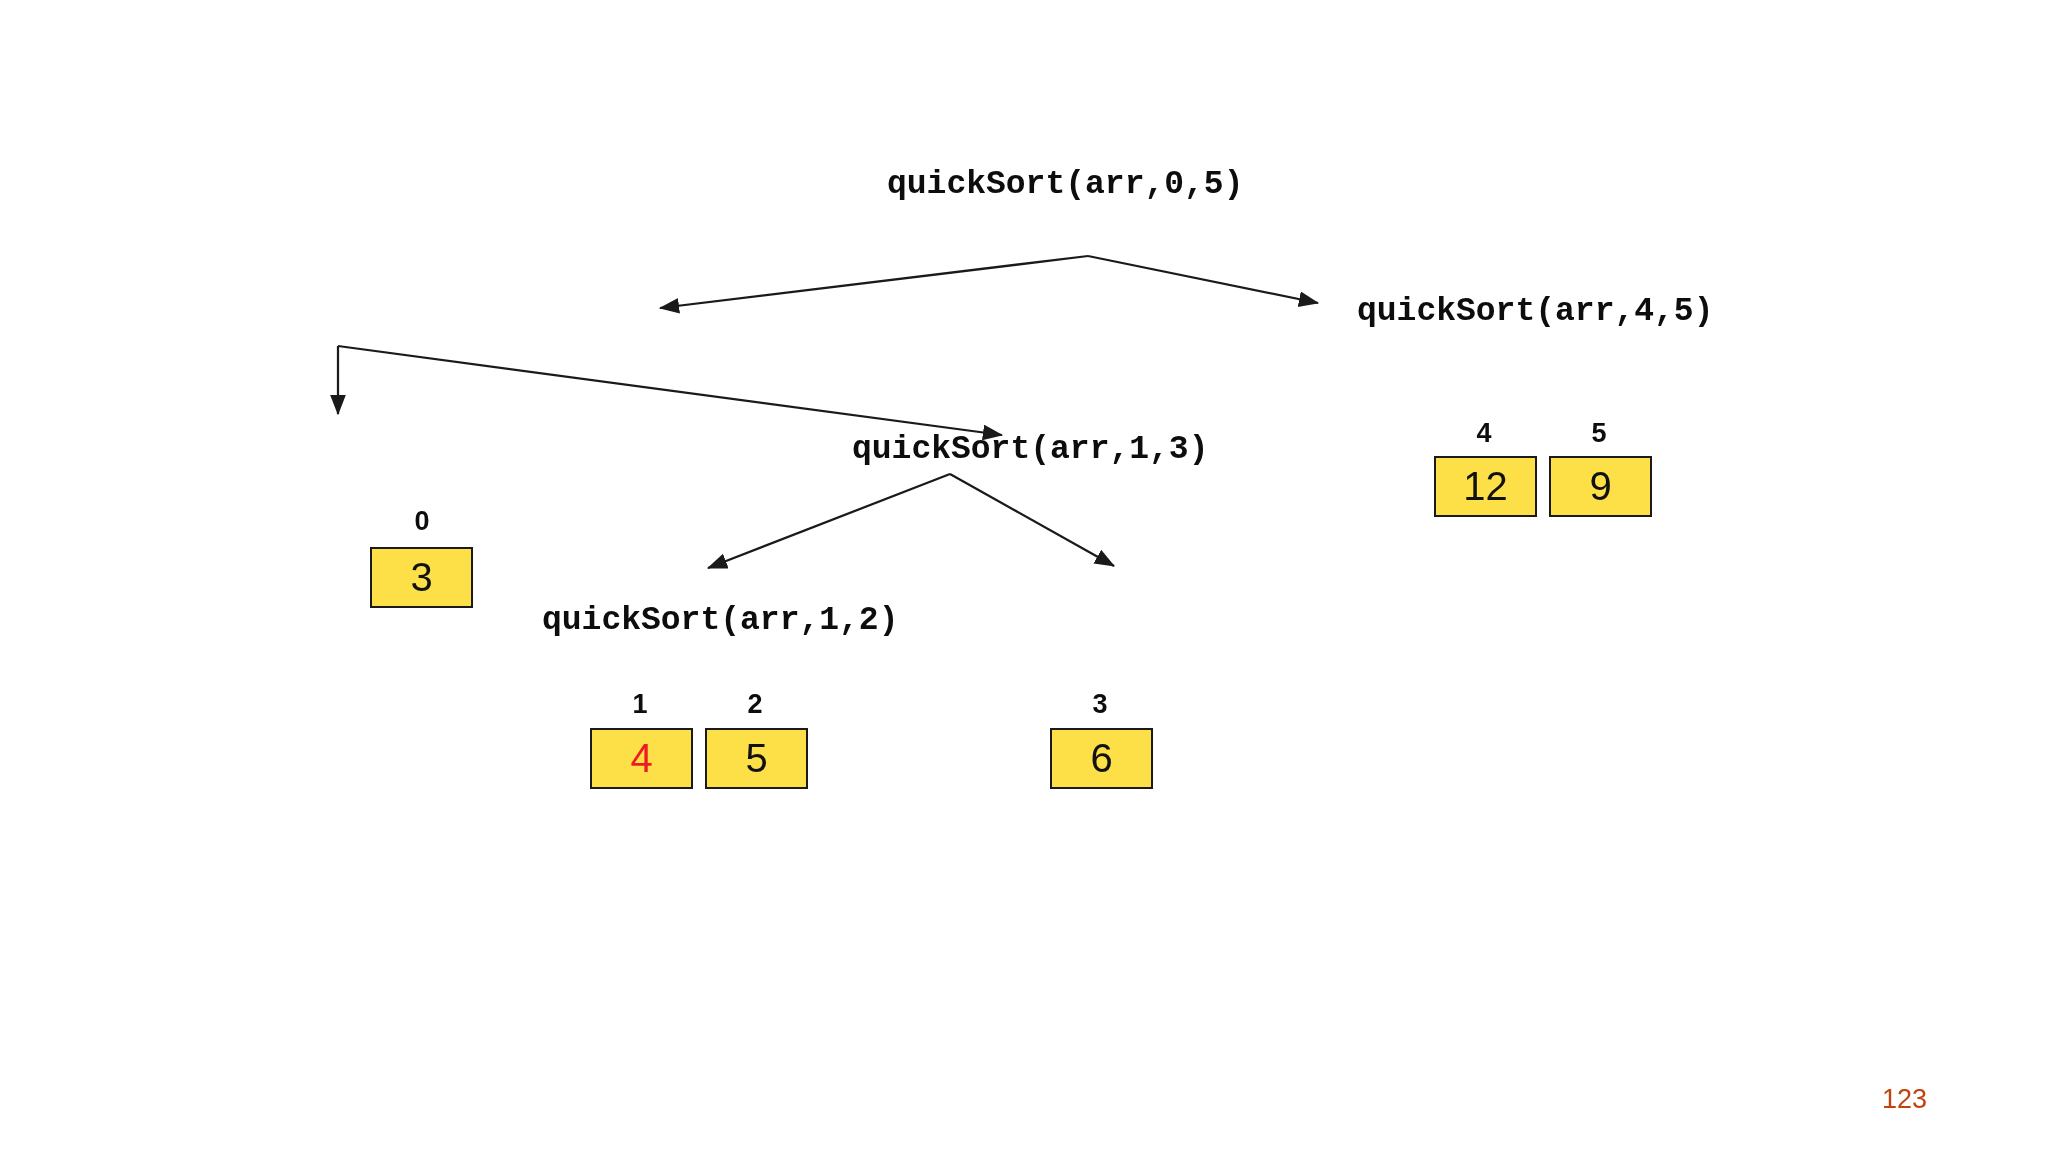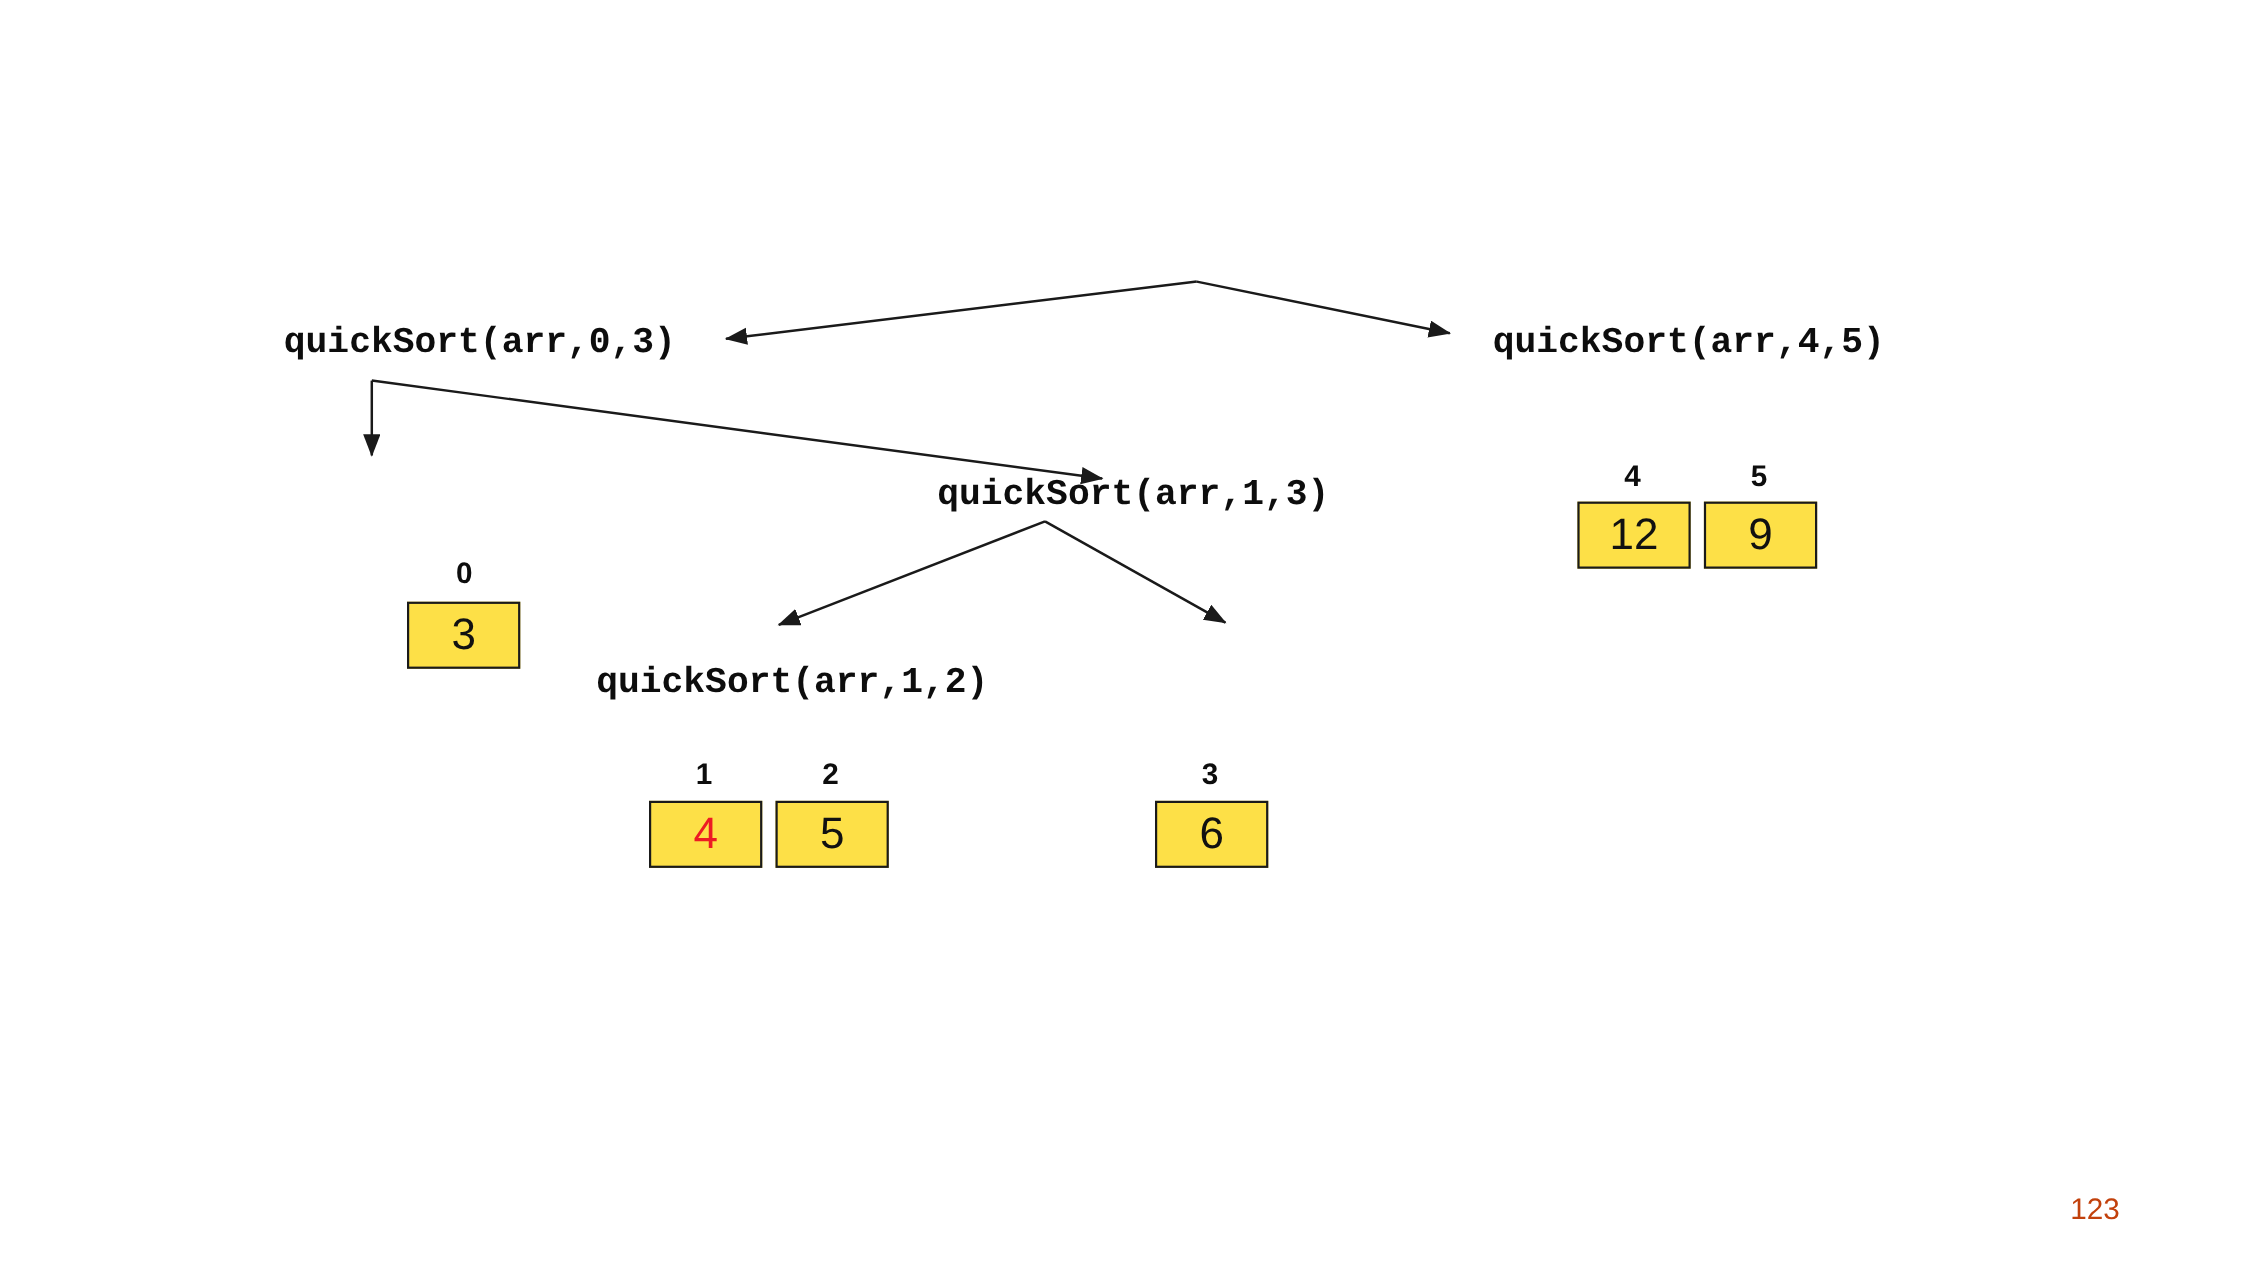--- a/index.html
+++ b/index.html
@@ -77,22 +77,22 @@
       </marker>
     </defs>
     <line x1="1088" y1="256" x2="660" y2="308" marker-end="url(#arrowhead)"></line>
     <line x1="1088" y1="256" x2="1318" y2="303" marker-end="url(#arrowhead)"></line>
     <line x1="338" y1="346" x2="338" y2="414" marker-end="url(#arrowhead)"></line>
     <line x1="338" y1="346" x2="1002" y2="435" marker-end="url(#arrowhead)"></line>
     <line x1="950" y1="474" x2="708" y2="568" marker-end="url(#arrowhead)"></line>
     <line x1="950" y1="474" x2="1114" y2="566" marker-end="url(#arrowhead)"></line>
   </svg>
 
+  <div class="call-label" style="left:887px;  top:168px;">quickSort(arr,0,5)</div>
 
-  <div class="call-label" style="left:258px;  top:295px;">quickSort(arr,0,3)</div>
 
   <div class="call-label" style="left:1357px; top:295px;">quickSort(arr,4,5)</div>
 
 
   <div class="call-label" style="left:852px;  top:433px;">quickSort(arr,1,3)</div>
 
   <div class="call-label" style="left:542px;  top:604px;">quickSort(arr,1,2)</div>
 
 
   <div class="idx-label" style="left:370px; top:506px;">0</div>

